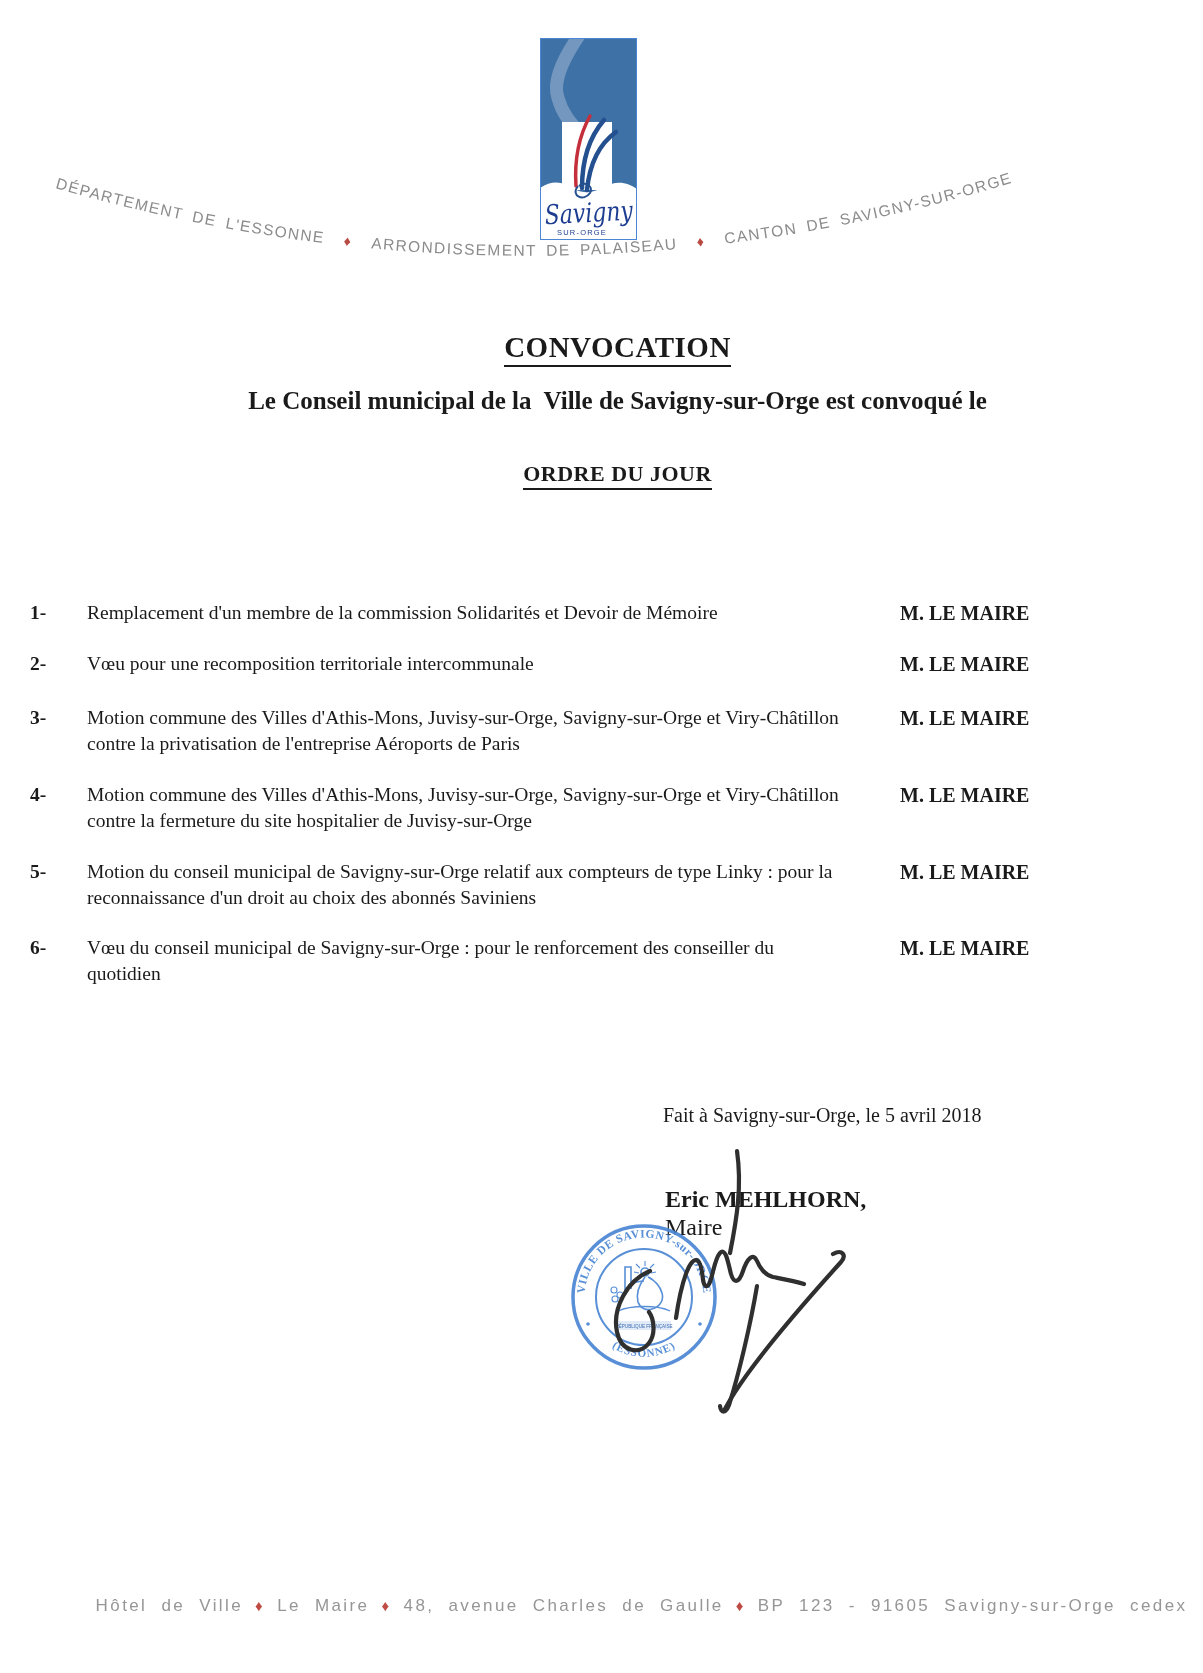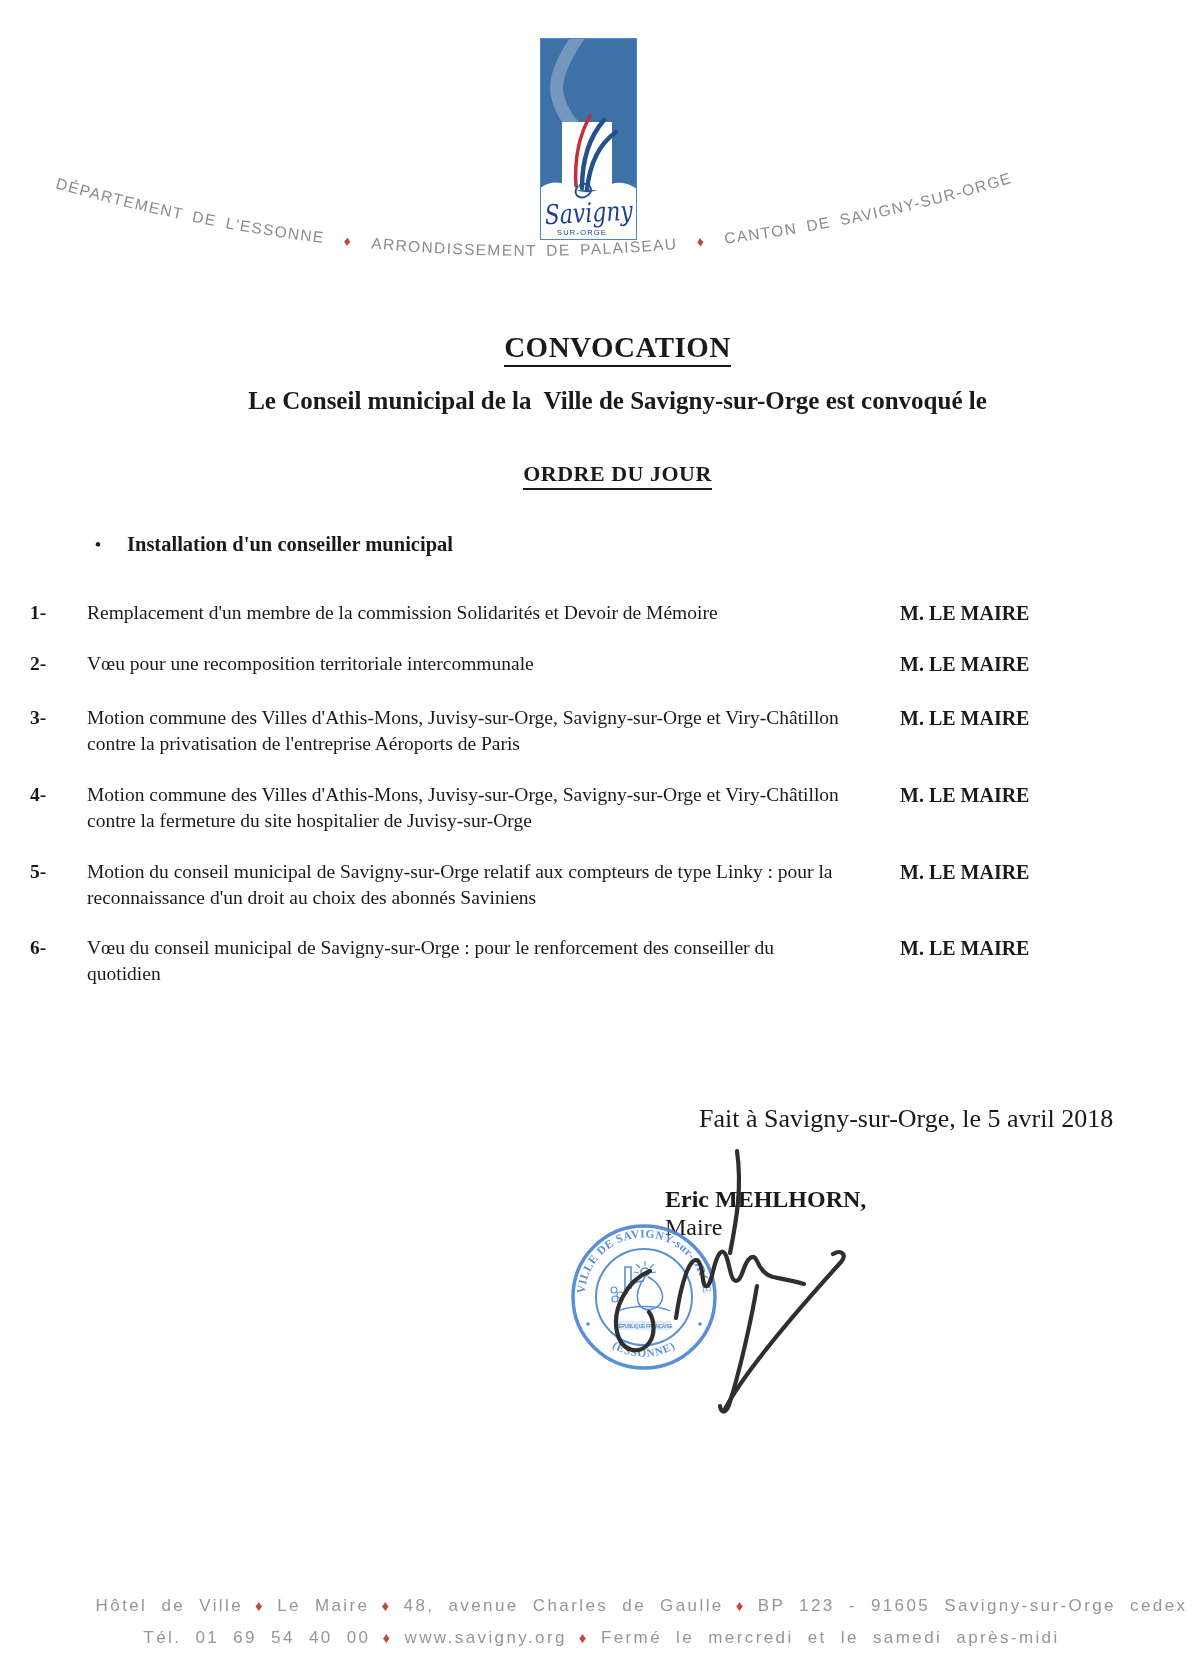--- a/index.html
+++ b/index.html
@@ -34,21 +34,21 @@
   .bullet-row{position:absolute;top:533px;left:95px;font-size:20.5px;font-weight:bold;}
   .bullet-glyph{display:inline-block;width:32px;font-size:17px;vertical-align:top;padding-top:2px;}
   
   .agenda-row{position:absolute;left:0;width:1203px;font-size:19.5px;line-height:26px;}
   .agenda-num{position:absolute;left:30px;font-weight:bold;}
   .agenda-text{position:absolute;left:87px;width:760px;}
   .agenda-speaker{position:absolute;left:900px;font-weight:bold;font-size:20px;}
   .row-1{top:600px;} .row-2{top:651px;} .row-3{top:705px;}
   .row-4{top:782px;} .row-5{top:859px;} .row-6{top:935px;}
   
-  .place-date{position:absolute;left:663px;top:1104px;font-size:26px;margin-left:36px;}
+  .place-date{position:absolute;left:663px;top:1104px;font-size:20px;}
   .signer-name{position:absolute;left:665px;top:1186px;font-size:24px;font-weight:bold;text-align:center;}
   .signer-title{position:absolute;left:665px;top:1214px;font-size:24px;font-weight:normal;}
   .stamp-svg{position:absolute;left:569px;top:1222px;}
   .stamp-text{font-family:"Liberation Serif", serif;font-weight:bold;fill:#4a86d3;}
   .signature-svg{position:absolute;left:590px;top:1130px;}
   
   .footer{
     position:absolute;left:0;width:1203px;text-align:center;
     font-family:"Liberation Sans", sans-serif;
     color:#969696;
@@ -88,23 +88,20 @@
   </svg>
 
   <div class="centered h-convocation">
     <span class="uline">CONVOCATION</span>
   </div>
   <div class="centered h-intro">Le Conseil municipal de la  Ville de Savigny-sur-Orge est convoqué le</div>
   <div class="centered h-ordre">
     <span class="uline">ORDRE DU JOUR</span>
   </div>
 
-  <div class="bullet-row">
-    <span class="bullet-glyph">•</span><span>Installation d'un conseiller municipal</span>
-  </div>
 
   <div class="agenda-row row-1">
     <span class="agenda-num">1-</span>
     <span class="agenda-text">Remplacement d'un membre de la commission Solidarités et Devoir de Mémoire</span>
     <span class="agenda-speaker">M. LE MAIRE</span>
   </div>
   <div class="agenda-row row-2">
     <span class="agenda-num">2-</span>
     <span class="agenda-text">Vœu pour une recomposition territoriale intercommunale</span>
     <span class="agenda-speaker">M. LE MAIRE</span>
@@ -178,17 +175,14 @@
       <path d="M 676 1318 C 681 1283 690 1255 698 1261 C 704 1266 701 1284 706 1286 C 712 1288 713 1260 720 1253 C 726 1247 728 1263 731 1274 C 734 1284 739 1283 743 1271 C 747 1259 753 1252 757 1261 C 760 1268 765 1275 773 1277 C 783 1279 794 1281 804 1284"></path>
       <path d="M 725 1409 C 743 1374 794 1314 841 1262 C 847 1255 842 1249 833 1254"></path>
       <path d="M 650 1271 C 627 1280 612 1309 617 1332 C 621 1351 639 1356 649 1343 C 656 1334 654 1319 649 1312"></path>
       <path d="M 757 1286 C 751 1322 739 1374 729 1405 C 726 1413 721 1414 720 1406"></path>
     </g>
   </svg>
 
   <div class="footer footer-1">
     <span>Hôtel de Ville</span><span class="footer-sep">♦</span><span>Le Maire</span><span class="footer-sep">♦</span><span>48, avenue Charles de Gaulle</span><span class="footer-sep">♦</span><span>BP 123 - 91605 Savigny-sur-Orge cedex</span>
   </div>
-  <div class="footer footer-2">
-    <span>Tél. 01 69 54 40 00</span><span class="footer-sep">♦</span><span>www.savigny.org</span><span class="footer-sep">♦</span><span>Fermé le mercredi et le samedi après-midi</span>
-  </div>
 
 </div>
 
 </body></html>

